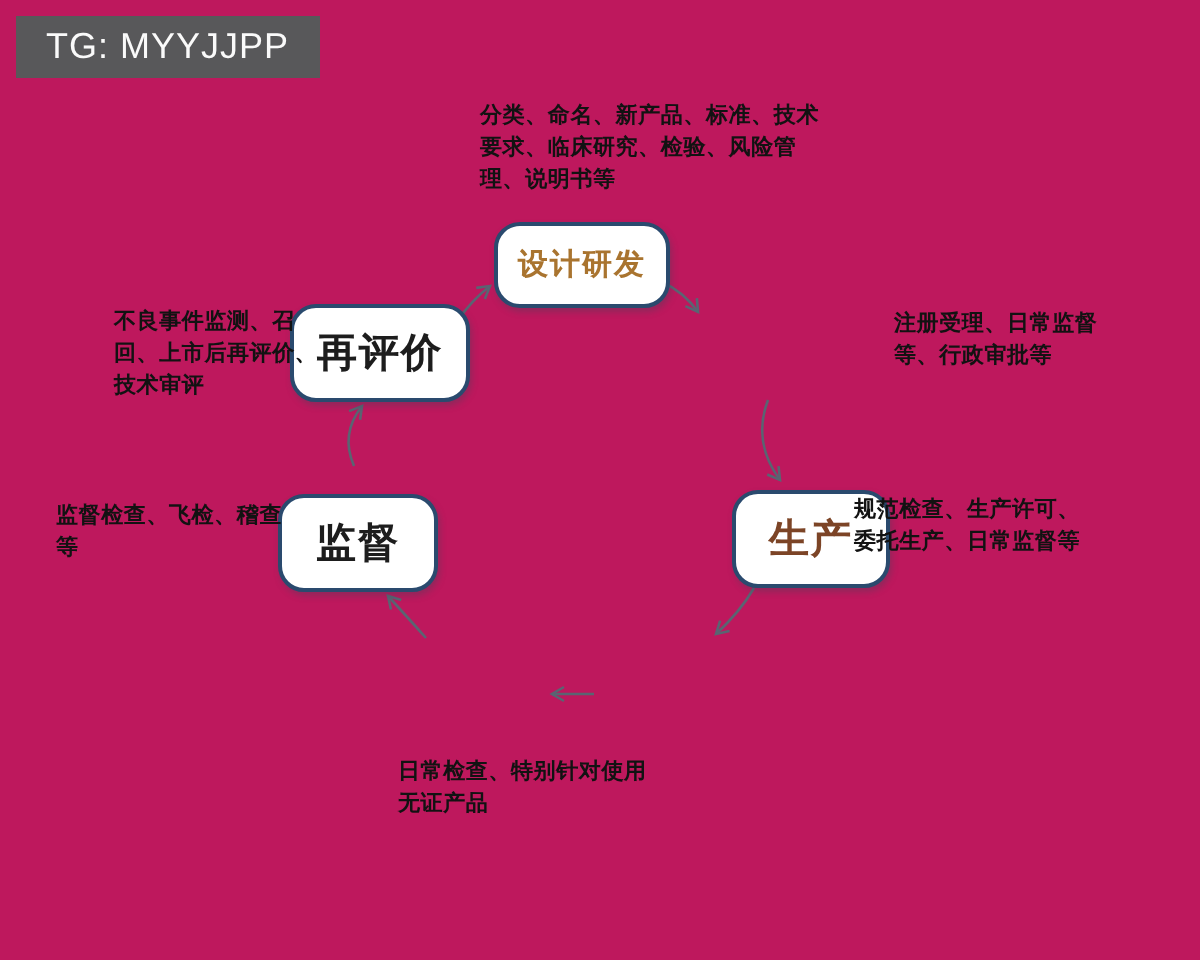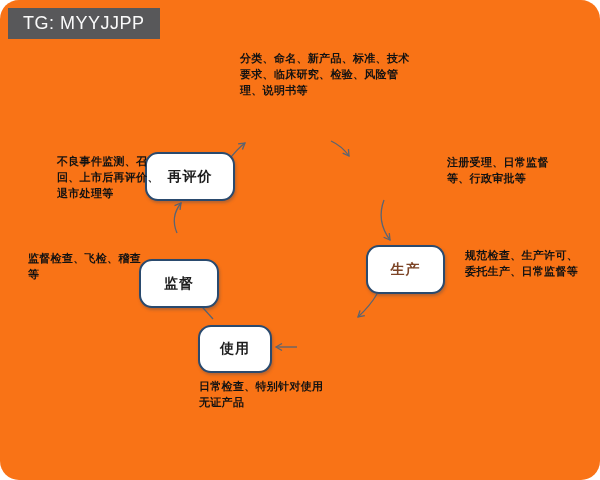--- a/index.html
+++ b/index.html
@@ -1,51 +1,50 @@
 <!DOCTYPE html>
 <html><head>
 <meta charset="utf-8">
 <style>
   html,body{margin:0;padding:0;background:#ffffff;}
   .canvas{
     position:relative;width:600px;height:480px;overflow:hidden;
-    background:#f97316;
+    background:#be185d;
     font-family:"Liberation Sans","DejaVu Sans",sans-serif;
-    border-radius:19px;
   }
   
   .badge{
     position:absolute;background:#58585a;color:#fafafa;
     font-size:18px;letter-spacing:.5px;
     padding:5px 15px;white-space:nowrap;
   }
   .badge-tl{left:8px;top:8px;}
   .badge-br{right:0;bottom:3px;background:#666769;font-size:20px;padding:7px 18px;}
   
   .node{
     position:absolute;display:flex;align-items:center;justify-content:center;
     background:#ffffff;border:2.5px solid #2a4a6e;border-radius:13px;
     box-shadow:1px 2px 3px rgba(60,70,90,.35);
-    font-weight:bold;font-size:14px;color:#1d1d1d;letter-spacing:1px;
+    font-weight:bold;font-size:20px;color:#1d1d1d;letter-spacing:1px;
   }
   .n-design{left:247px;top:111px;width:84px;height:39px;color:#a9742f;font-size:15px;}
   .n-registration{left:340px;top:153px;width:99px;height:43px;color:#5d2f28;}
   .n-production{left:366px;top:245px;width:75px;height:45px;color:#7c4426;font-family:Liberation Serif, serif;}
   .n-circulation{left:301px;top:323px;width:76px;height:45px;}
   .n-use{left:198px;top:325px;width:70px;height:44px;}
-  .n-supervision{left:139px;top:259px;width:76px;height:45px;}
+  .n-supervision{left:139px;top:247px;width:76px;height:45px;}
   .n-reevaluation{left:145px;top:152px;width:86px;height:45px;}
   
   .ann{
     position:absolute;color:#121212;font-weight:bold;
     font-size:11px;line-height:16px;letter-spacing:.3px;
   }
   .a-design{left:240px;top:50px;width:178px;}
   .a-registration{left:447px;top:154px;width:112px;}
-  .a-production{left:465px;top:247px;width:122px;}
+  .a-production{left:427px;top:247px;width:122px;}
   .a-circulation{left:303px;top:374px;width:126px;}
   .a-use{left:199px;top:378px;width:128px;}
   .a-supervision{left:28px;top:250px;width:124px;}
   .a-reevaluation{left:57px;top:153px;width:104px;}
   
   .arrows{position:absolute;left:0;top:0;width:600px;height:480px;pointer-events:none;}
 </style>
 </head>
 <body>
 
@@ -63,34 +62,34 @@
       <path d="M331,141 Q342,146 349,156"></path>
       <path d="M384,200 Q376,221 390,240"></path>
       <path d="M377,294 Q370,306 358,317"></path>
       <path d="M297,347 L276,347"></path>
       <path d="M213,319 Q205,310 194,298"></path>
       <path d="M177,233 Q170,217 181,203"></path>
       <path d="M229,160 Q236,150 245,143"></path>
     </g>
   </svg>
 
+  <div class="node n-design">
+    <span>设计研发</span>
+  </div>
   <div class="node n-production">
     <span>生产</span>
-  </div>
-  <div class="node n-use">
-    <span>使用</span>
   </div>
   <div class="node n-supervision">
     <span>监督</span>
   </div>
   <div class="node n-reevaluation">
     <span>再评价</span>
   </div>
 
   <div class="ann a-design">分类、命名、新产品、标准、技术要求、临床研究、检验、风险管理、说明书等</div>
   <div class="ann a-registration">注册受理、日常监督等、行政审批等</div>
   <div class="ann a-production">规范检查、生产许可、委托生产、日常监督等</div>
   <div class="ann a-supervision">监督检查、飞检、稽查等</div>
   <div class="ann a-use">日常检查、特别针对使用无证产品</div>
-  <div class="ann a-reevaluation">不良事件监测、召回、上市后再评价、退市处理等</div>
+  <div class="ann a-reevaluation">不良事件监测、召回、上市后再评价、技术审评</div>
 
 
 </div>
 
 </body></html>

